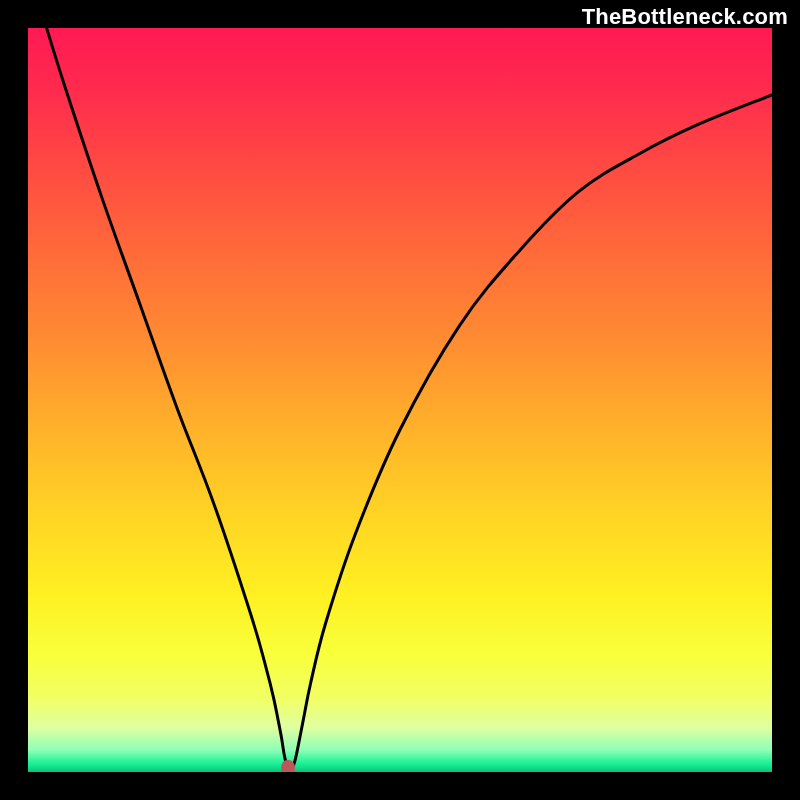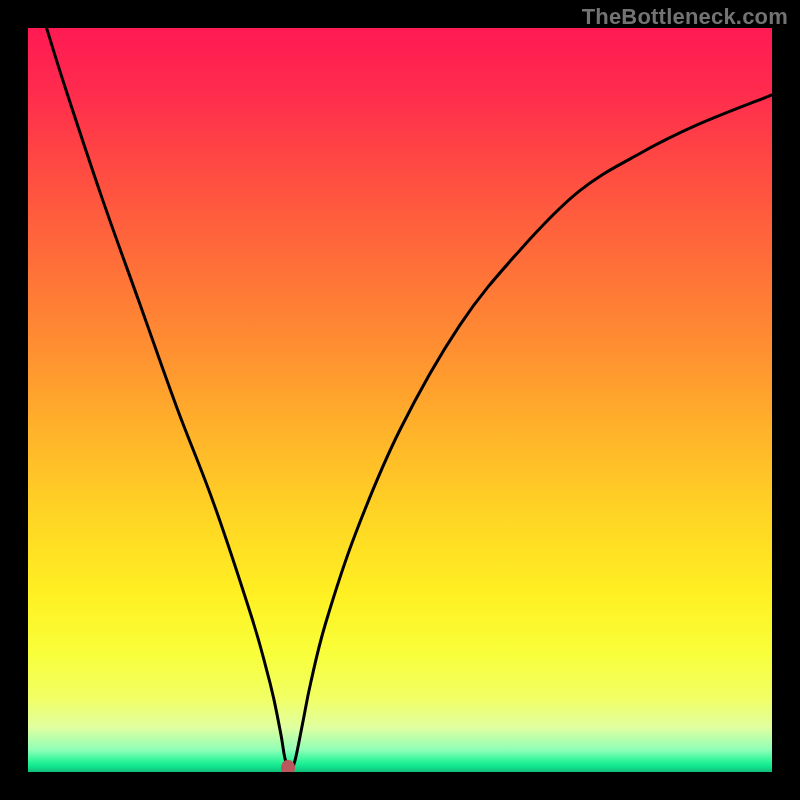--- a/index.html
+++ b/index.html
@@ -14,21 +14,21 @@
   .frame {
     position: relative;
     width: 800px;
     height: 800px;
     background: #000;
   }
   .watermark {
     position: absolute;
     top: 4px;
     right: 12px;
-    color: #737373;
+    color: #ffffff;
     font-size: 22px;
     font-weight: 600;
     letter-spacing: 0.2px;
     z-index: 30;
   }
   .plot-area {
     position: absolute;
     left: 28px;
     top: 28px;
     width: 744px;

